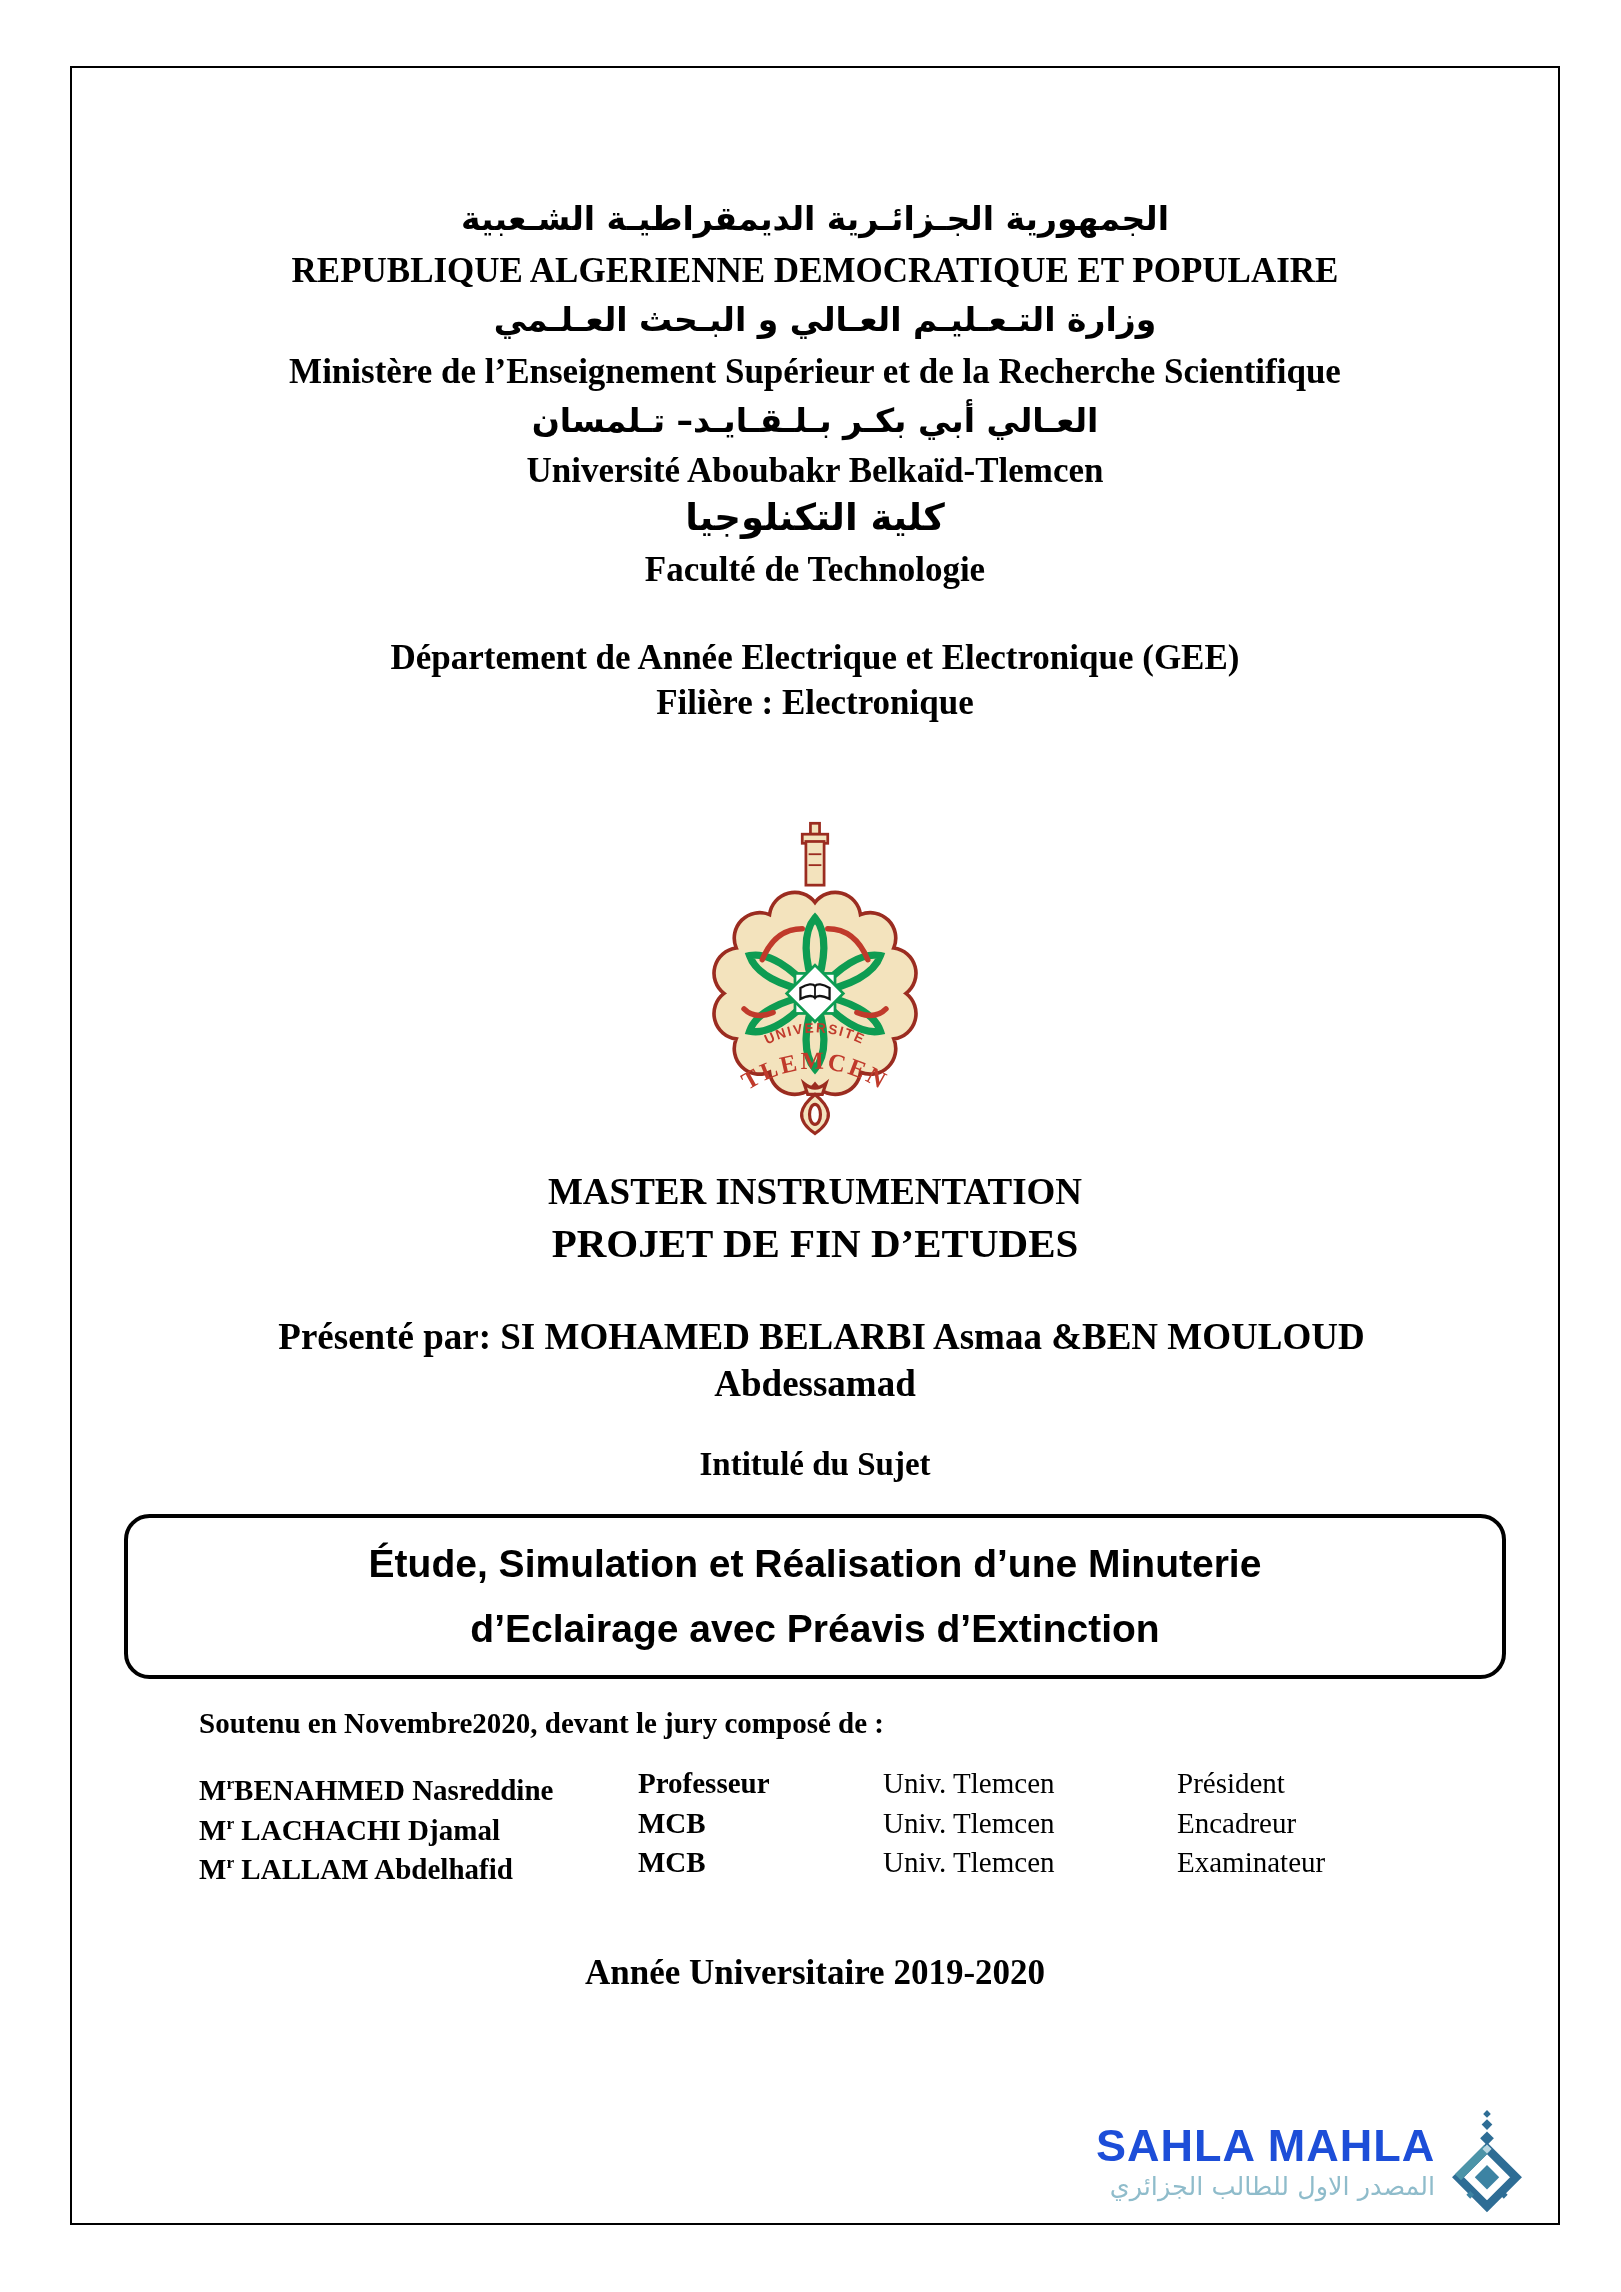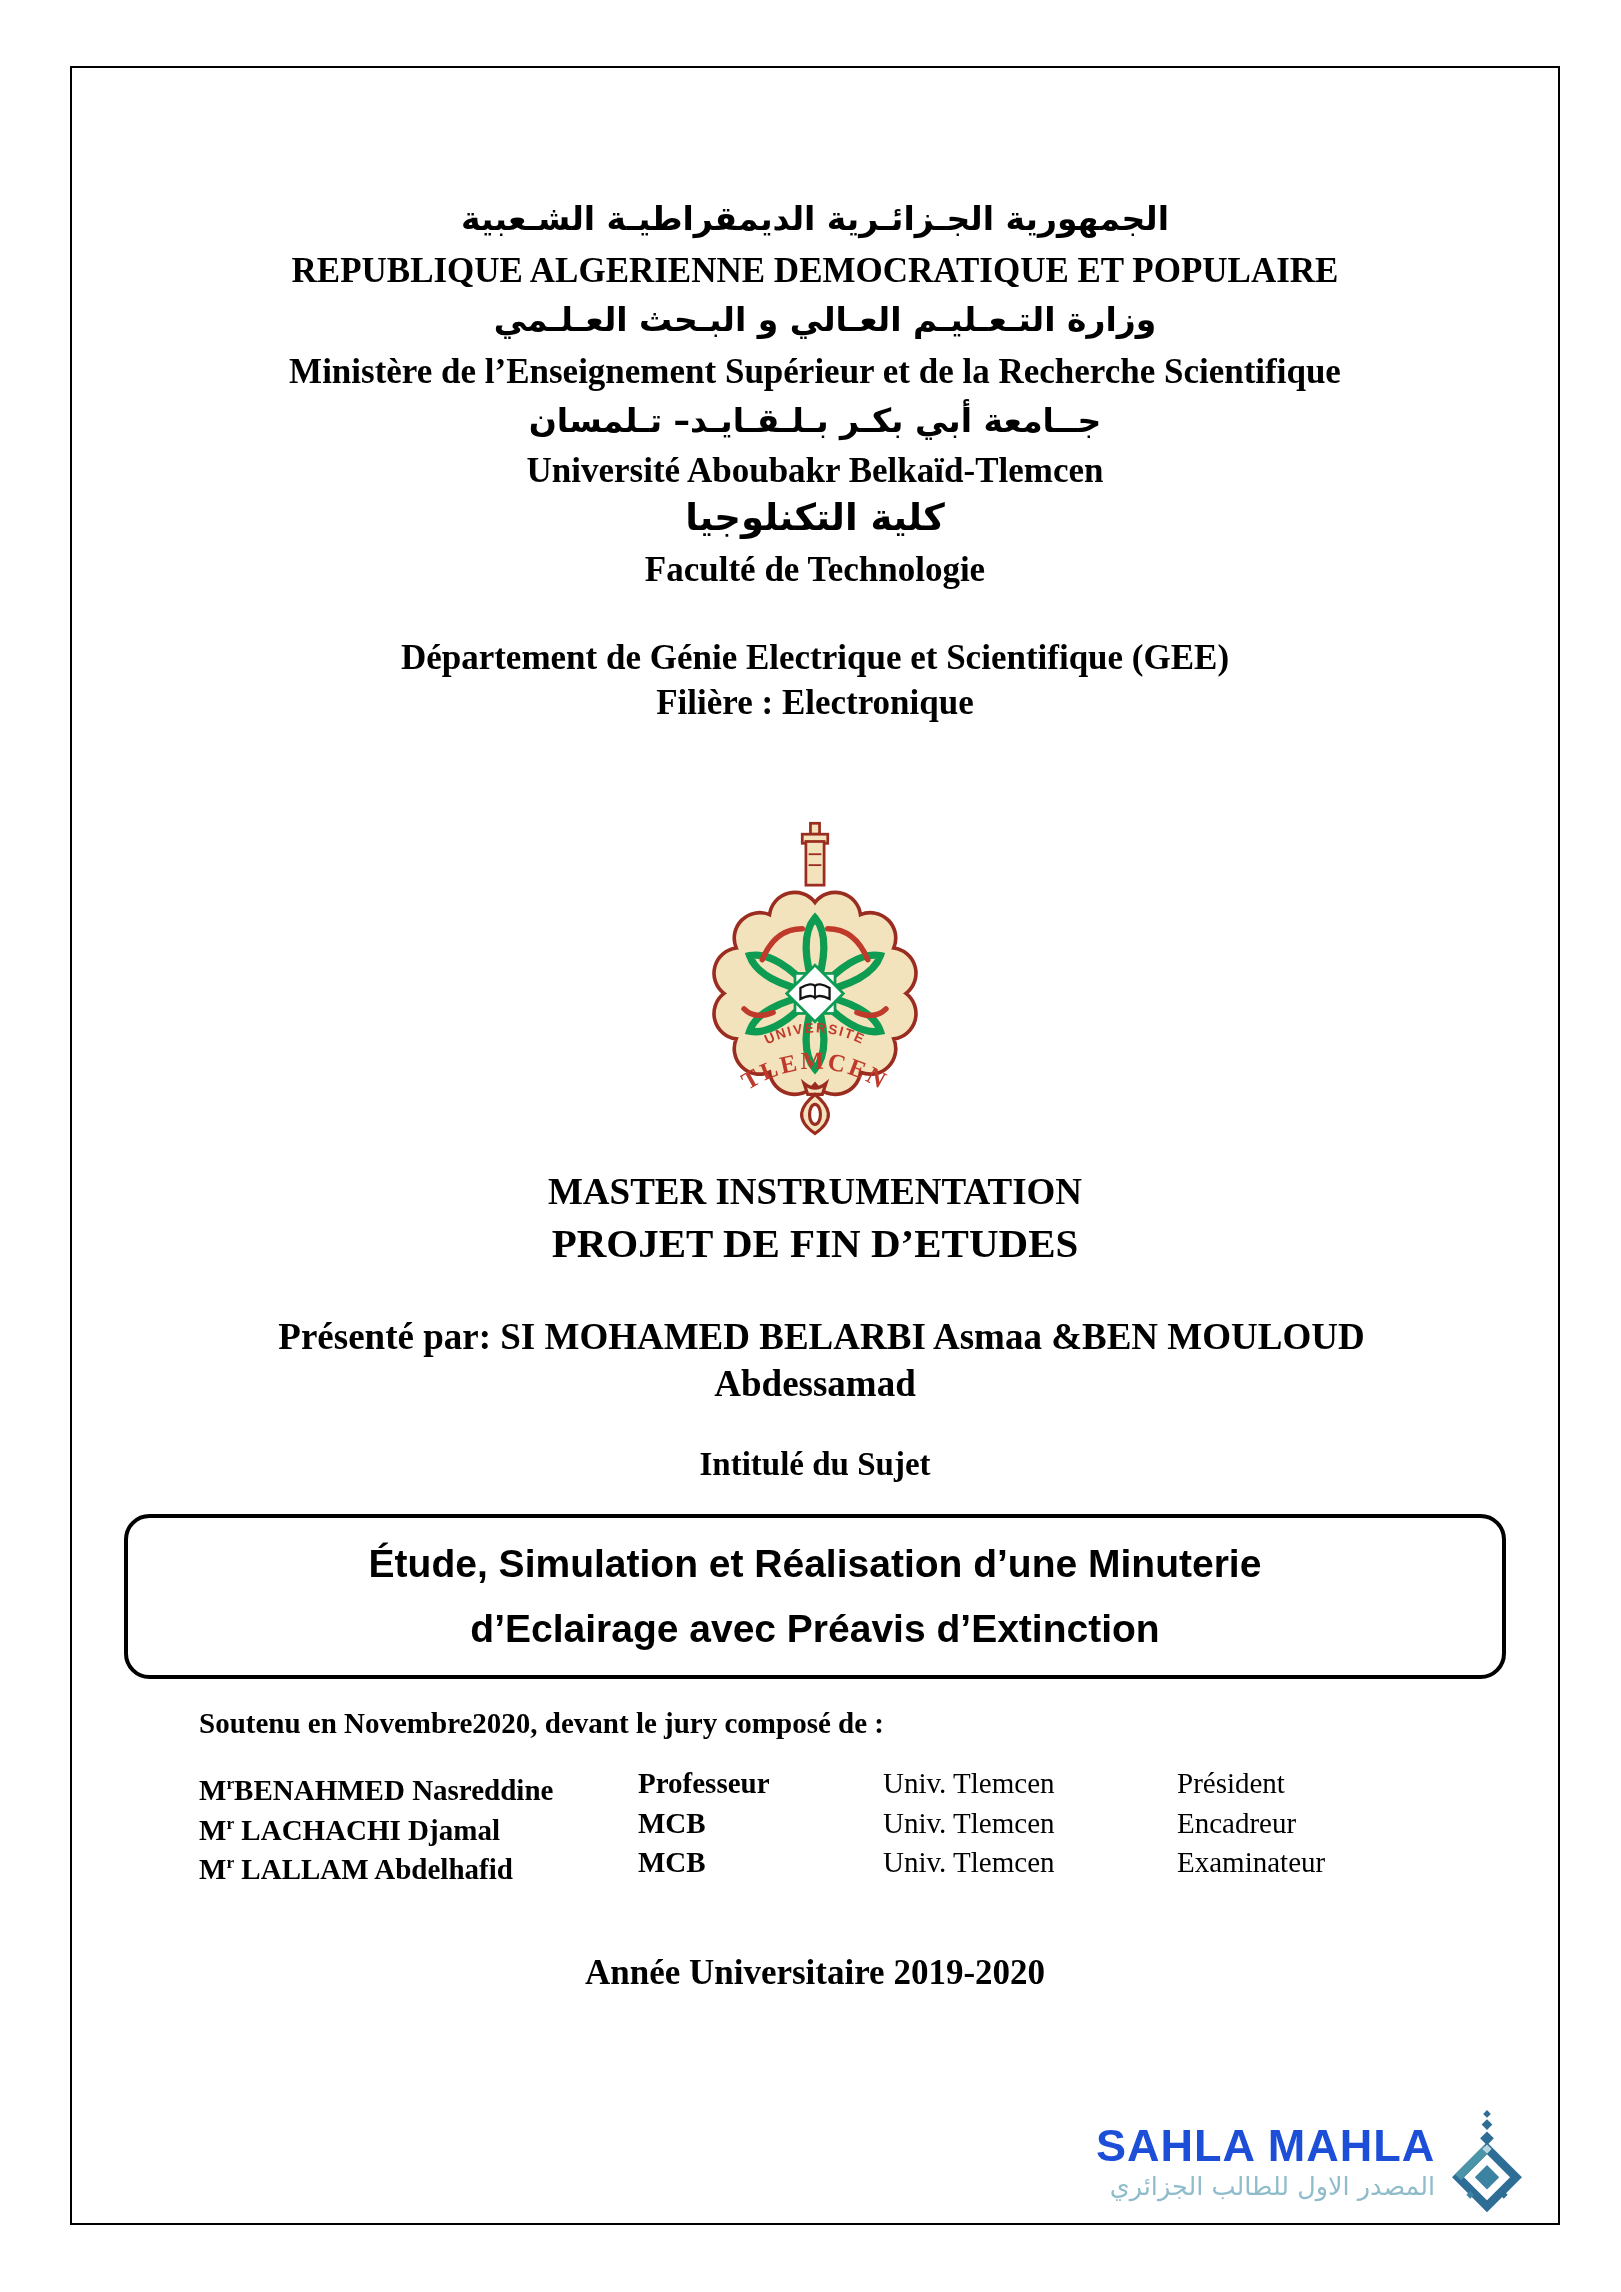--- a/index.html
+++ b/index.html
@@ -80,25 +80,25 @@
 </head>
 <body>
 
 <div class="frame">
   <div class="content">
 
     <div class="ar">الجمهورية الجـزائـرية الديمقراطيـة الشـعبية</div>
     <div class="fr-caps">REPUBLIQUE ALGERIENNE DEMOCRATIQUE ET POPULAIRE</div>
     <div class="ar ar2">وزارة التـعـليـم العـالي و البـحث العـلـمي</div>
     <div class="ministere">Ministère de l’Enseignement Supérieur et de la Recherche Scientifique</div>
-    <div class="ar ar3">جــامعة أبي بكـر بـلـقـايـد– تـلمسان</div>
+    <div class="ar ar3">العـالي أبي بكـر بـلـقـايـد– تـلمسان</div>
     <div class="universite">Université Aboubakr Belkaïd-Tlemcen</div>
     <div class="kolia">كلية التكنلوجيا</div>
     <div class="faculte">Faculté de Technologie</div>
-    <div class="departement">Département de Génie Electrique et Scientifique (GEE)</div>
+    <div class="departement">Département de Année Electrique et Electronique (GEE)</div>
     <div class="filiere">Filière : Electronique</div>
 
     <div class="logo-wrap">
       <svg width="274" height="323" viewBox="0 0 300 355" aria-hidden="true">
 
         <g stroke="#9B2C20" stroke-width="3" fill="#F3E3BD">
           <rect x="145" y="8" width="10" height="12"></rect>
           <rect x="136" y="20" width="28" height="10"></rect>
           <rect x="140" y="28" width="20" height="48"></rect>
           <line x1="143" y1="42" x2="157" y2="42" stroke-width="2"></line>

